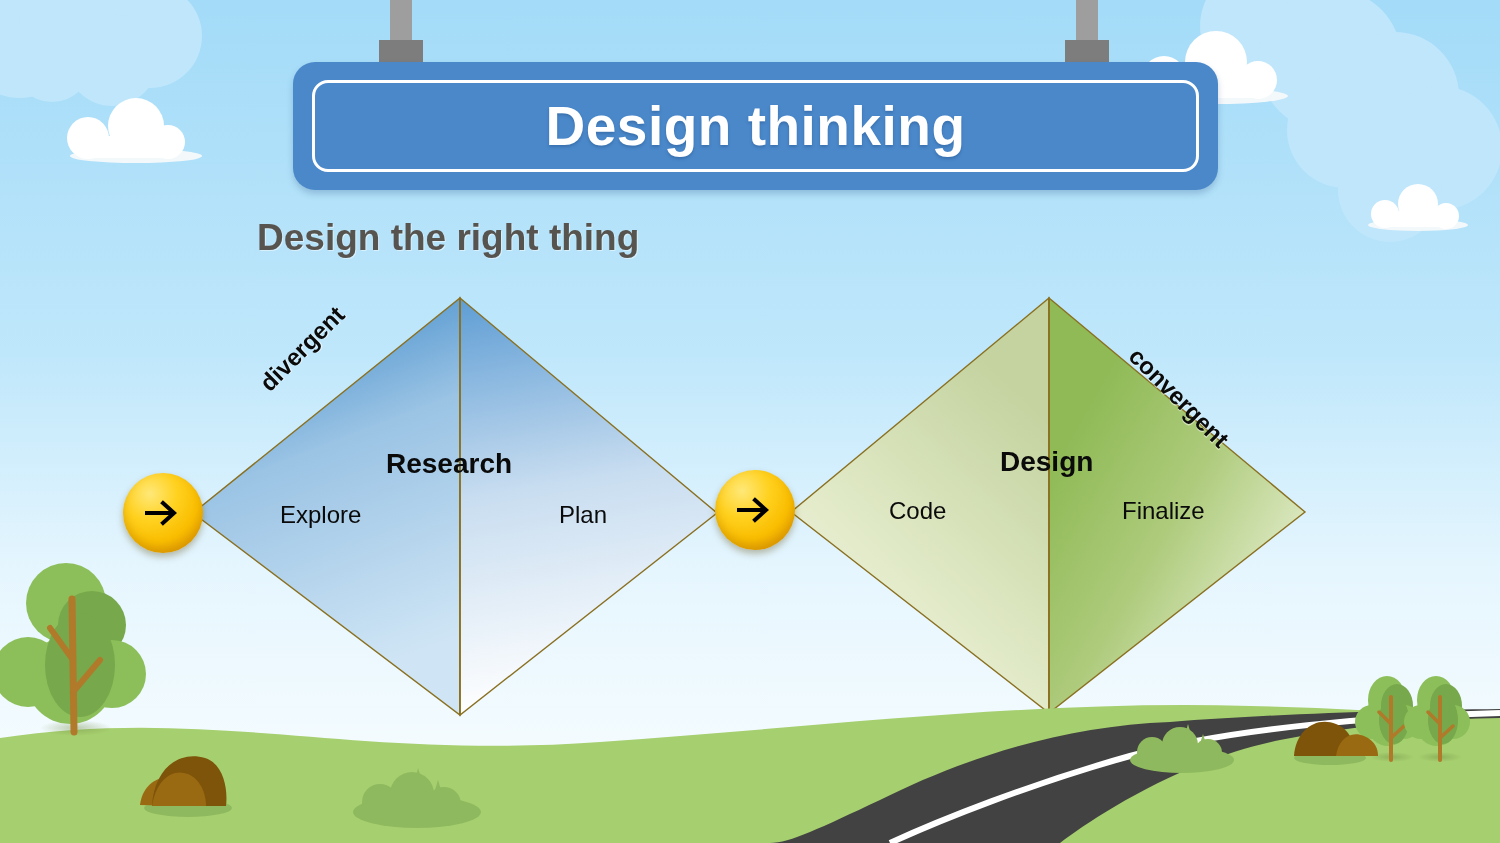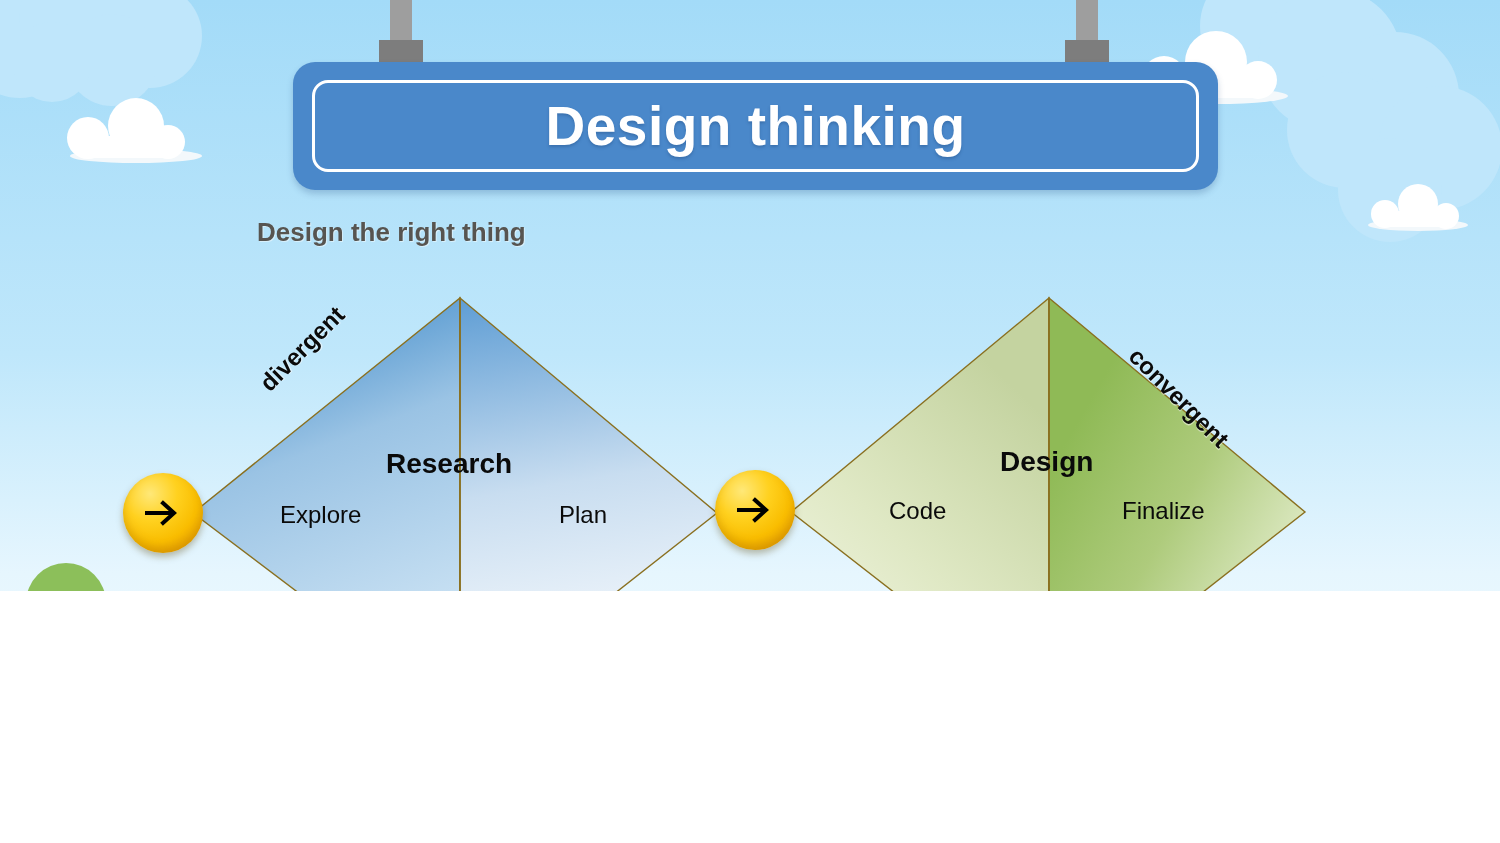--- a/index.html
+++ b/index.html
@@ -2,21 +2,21 @@
 <html><head>
 <meta charset="utf-8">
 <style>
   * { margin:0; padding:0; box-sizing:border-box; }
   html,body { width:1500px; height:843px; overflow:hidden; }
   body {
     font-family:"Liberation Sans", sans-serif;
     background:#ffffff;
     position:relative;
   }
-  #stage { position:absolute; left:0; top:0; width:1500px; height:591px; overflow:hidden; }
+  #stage { position:absolute; left:0; top:0; width:1500px; height:843px; overflow:hidden; }
   #bgsvg { position:absolute; left:0; top:0; width:1500px; height:843px; }
 
   
   .sign-wrap { position:absolute; left:293px; top:62px; width:925px; height:128px; }
   .sign-plate {
     position:absolute; inset:0;
     background:#4a88ca;
     border-radius:22px;
     box-shadow:0 4px 6px rgba(40,80,130,.25);
   }
@@ -31,21 +31,21 @@
     color:#ffffff;
     font-size:55px;
     font-weight:bold;
     letter-spacing:.5px;
     text-shadow:0 2px 3px rgba(30,70,120,.35);
   }
 
   
   .subtitle {
     position:absolute;
-    font-size:26px;
+    font-size:37px;
     font-weight:bold;
     color:#575450;
     text-shadow:1px 1px 0 rgba(255,255,255,.45);
     white-space:nowrap;
     text-align:center;
   }
   #sub-left  { left:257px; top:217px; }
   #sub-right { left:872px; top:217px; }
 
   

